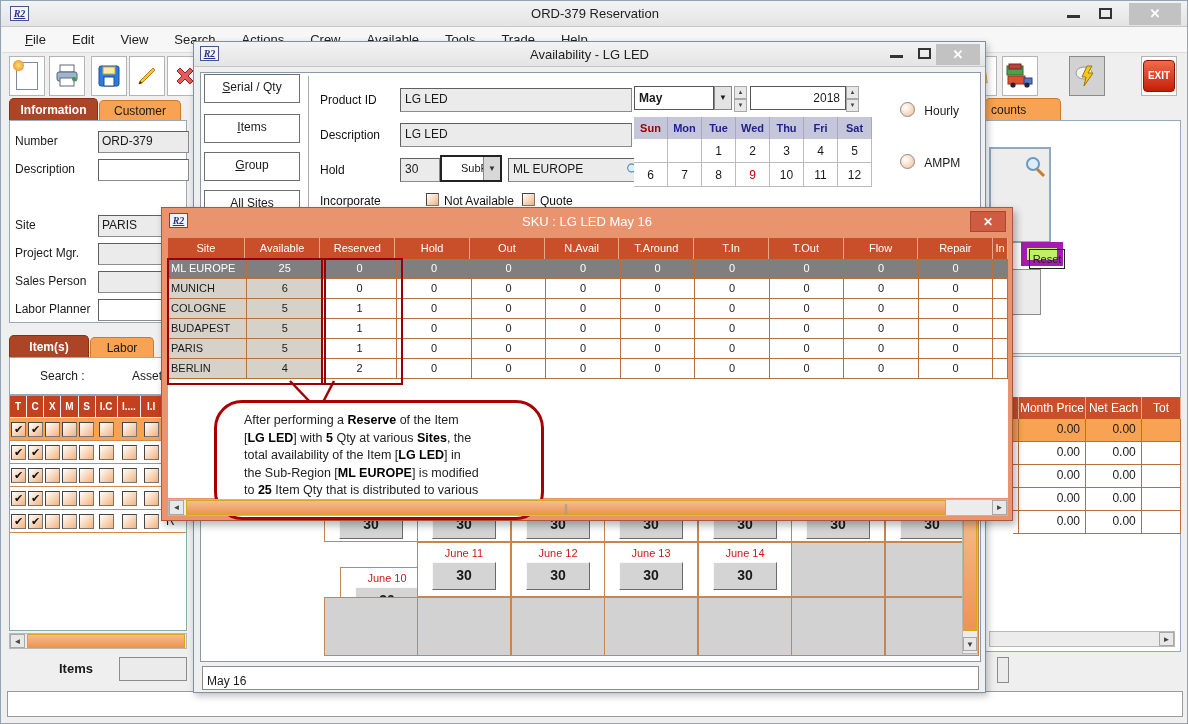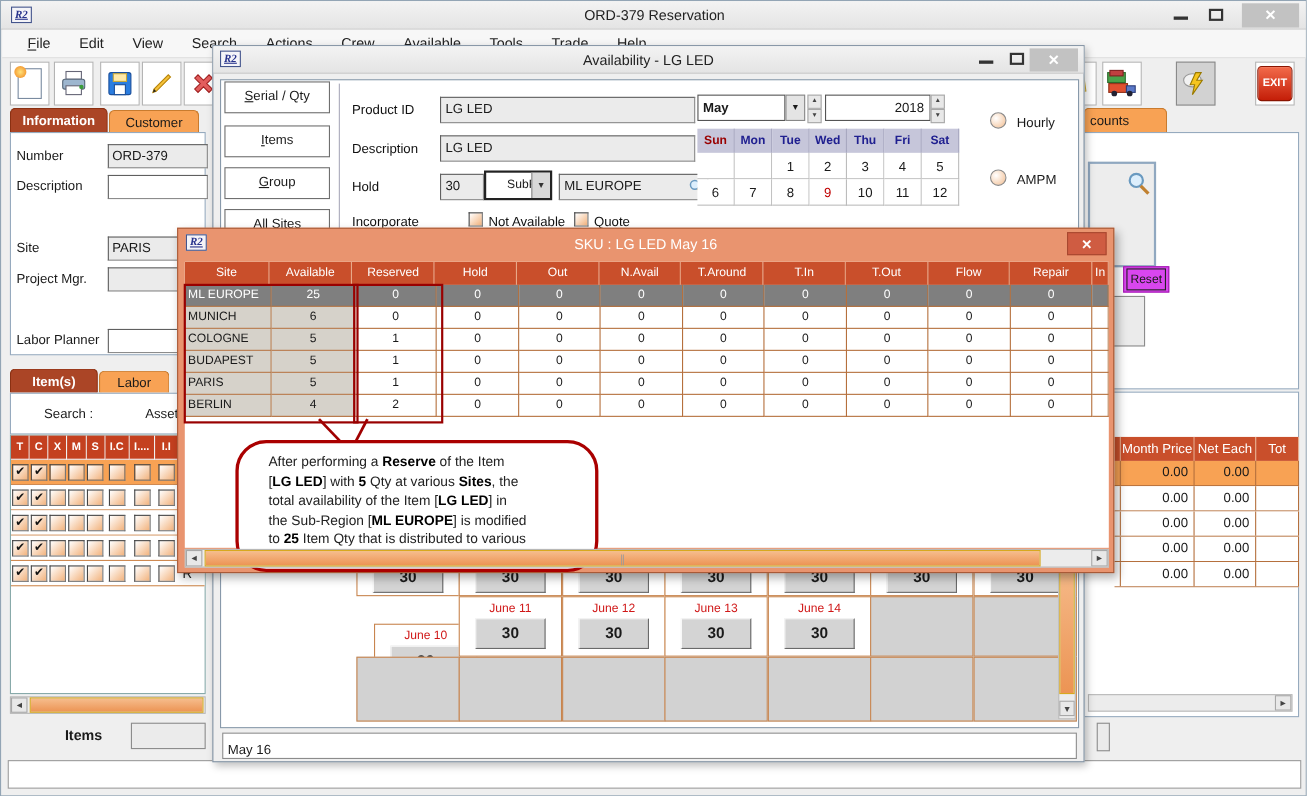--- a/index.html
+++ b/index.html
@@ -191,20 +191,24 @@
           <div class="ifin"></div>
         </div>
         <div class="ifrow" style="top: 94px;">
           <div class="iflab">Site</div>
           <div class="ifin ro">PARIS</div>
         </div>
         <div class="ifrow" style="top: 122px;">
           <div class="iflab">Project Mgr.</div>
           <div class="ifin ro"></div>
         </div>
+        <div class="ifrow" style="top: 150px;">
+          <div class="iflab">Sales Person</div>
+          <div class="ifin ro"></div>
+        </div>
         <div class="ifrow" style="top: 178px;">
           <div class="iflab">Labor Planner</div>
           <div class="ifin"></div>
         </div>
       </div>
   </div>
 
   <div class="abs tab-dark" style="left:8px;top:334px;width:80px;height:22px;line-height:22px;font-size:12px;">Item(s)</div>
   <div class="abs tab-orange" style="left:89px;top:336px;width:64px;height:20px;line-height:20px;font-size:12px;">Labor</div>
   <div class="abs panel" style="left:8px;top:356px;width:178px;height:38px;">
@@ -372,21 +376,21 @@
   <div class="abs" style="left:6px;top:690px;width:1176px;height:26px;background:#fff;border:1px solid #9a9a9a;"></div>
 
   <div class="abs tab-orange" style="left:984px;top:97px;width:76px;height:22px;line-height:22px;font-size:12px;text-align:left;padding-left:5px;">counts</div>
   <div class="abs panel" style="left:984px;top:119px;width:196px;height:234px;"></div>
   <div class="abs" style="left:988px;top:146px;width:62px;height:96px;background:#ededed;border:2px solid #90a8c0;">
     <svg class="abs" style="left:32px;top:6px;" width="24" height="24" viewBox="0 0 24 24">
       <circle cx="10" cy="9" r="6" fill="#dceefc" stroke="#6a9ac0" stroke-width="2"></circle>
       <line x1="14" y1="14" x2="21" y2="21" stroke="#c08030" stroke-width="3"></line>
     </svg>
   </div>
-  <div class="abs" style="left:1020px;top:241px;width:42px;height:24px;border:1px solid #a21caf;background:#d946ef;">
+  <div class="abs" style="left:1020px;top:241px;width:42px;height:24px;border:6px solid #a21caf;background:#bef264;">
     <div class="abs" style="left:2px;top:1px;width:36px;height:20px;border:1px solid #222;text-align:center;line-height:19px;font-size:11px;">Reset</div>
   </div>
   <div class="abs" style="left:986px;top:268px;width:54px;height:46px;background:#ebebeb;border:1px solid #8c8c8c;"></div>
   <div class="abs panel" style="left:984px;top:355px;width:196px;height:296px;"></div>
   <div class="abs" style="left:1012px;top:396px;width:168px;overflow:hidden;">
     <div class="pcrow" id="price-head">
         <div class="pch" style="width: 5px;"></div>
         <div class="pch" style="width: 70px;">Month Price</div>
         <div class="pch" style="width: 58px;">Net Each</div>
         <div class="pch" style="width: 40px;">Tot</div>

